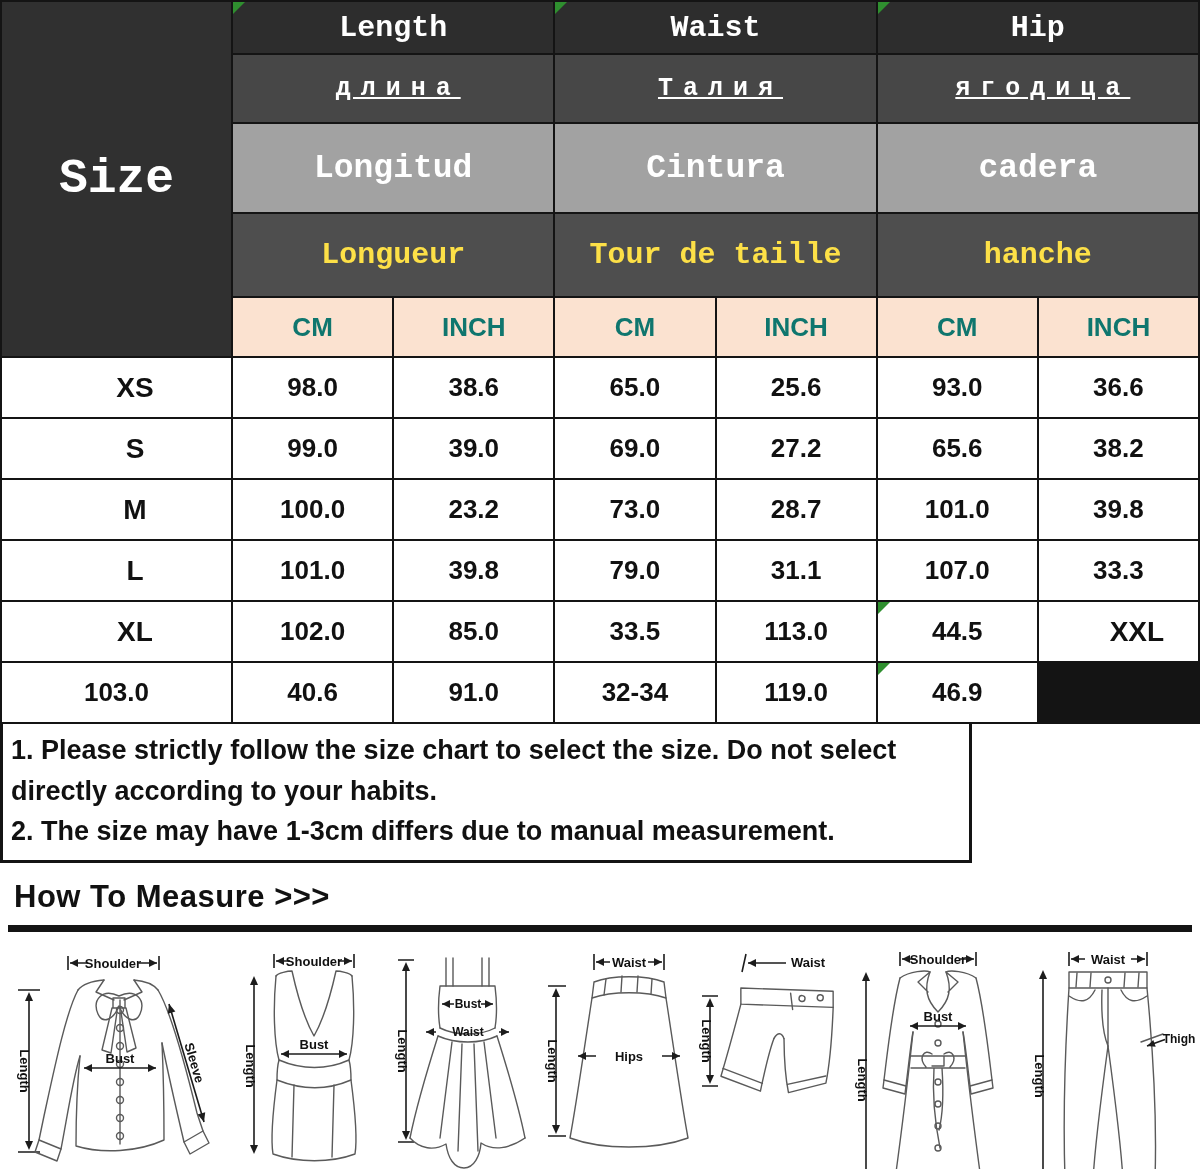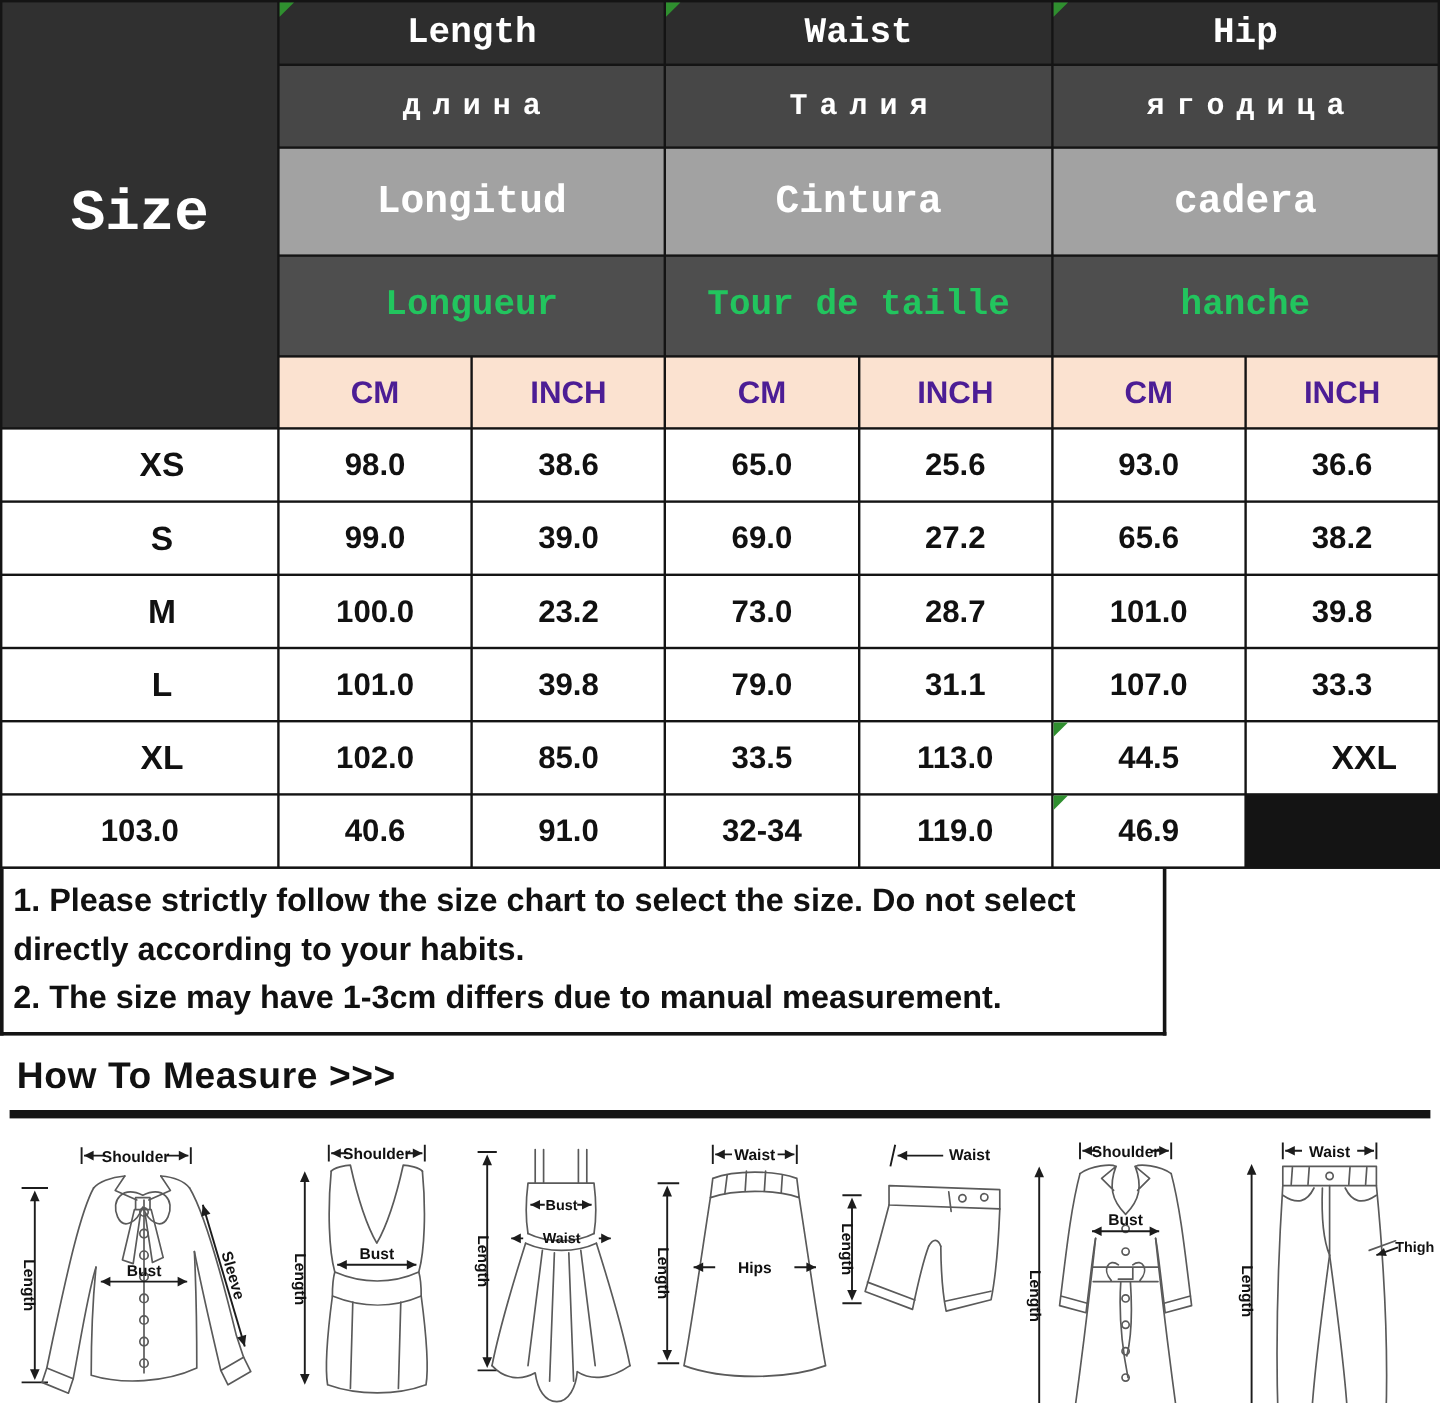--- a/index.html
+++ b/index.html
@@ -14,24 +14,24 @@
     background:#141414;
     border:2px solid #141414;
     width:1196px;
   }
   .cell{display:flex;align-items:center;justify-content:center;position:relative;}
   .corner{grid-row:1/6;grid-column:1;background:#303030;color:#fff;
           font:bold 48px "Liberation Mono",monospace;}
   .span2{grid-column:span 2;}
   .h-en{background:#2d2d2d;color:#fff;font:bold 30px "Liberation Mono",monospace;}
   .h-ru{background:#474747;color:#fff;font:bold 25px "Liberation Mono",monospace;
-        letter-spacing:10px;text-indent:10px;}
+        letter-spacing:10px;text-indent:10px;text-decoration:underline;}
   .h-es{background:#a2a2a2;color:#fff;font:bold 33px "Liberation Mono",monospace;}
-  .h-fr{background:#4e4e4e;color:#22c55e;font:bold 30px "Liberation Mono",monospace;}
-  .unit{background:#fbe2d0;color:#4c1d95;font:bold 26px "Liberation Sans",sans-serif;}
+  .h-fr{background:#4e4e4e;color:#fde047;font:bold 30px "Liberation Mono",monospace;}
+  .unit{background:#fbe2d0;color:#0f766e;font:bold 26px "Liberation Sans",sans-serif;}
   .dc{background:#fff;color:#111;font:bold 26px "Liberation Sans",sans-serif;}
   .sz{background:#fff;color:#111;font:bold 28px "Liberation Sans",sans-serif;padding-left:37px;}
   .flag{position:absolute;top:0;left:0;width:0;height:0;
         border-top:12px solid #2f8f2f;border-right:12px solid transparent;}
 
   
   .notes{width:972px;box-sizing:border-box;border:3px solid #141414;border-top:none;
          padding:6px 8px 8px 8px;font:bold 27px/1.5 "Liberation Sans",sans-serif;}
 
   

